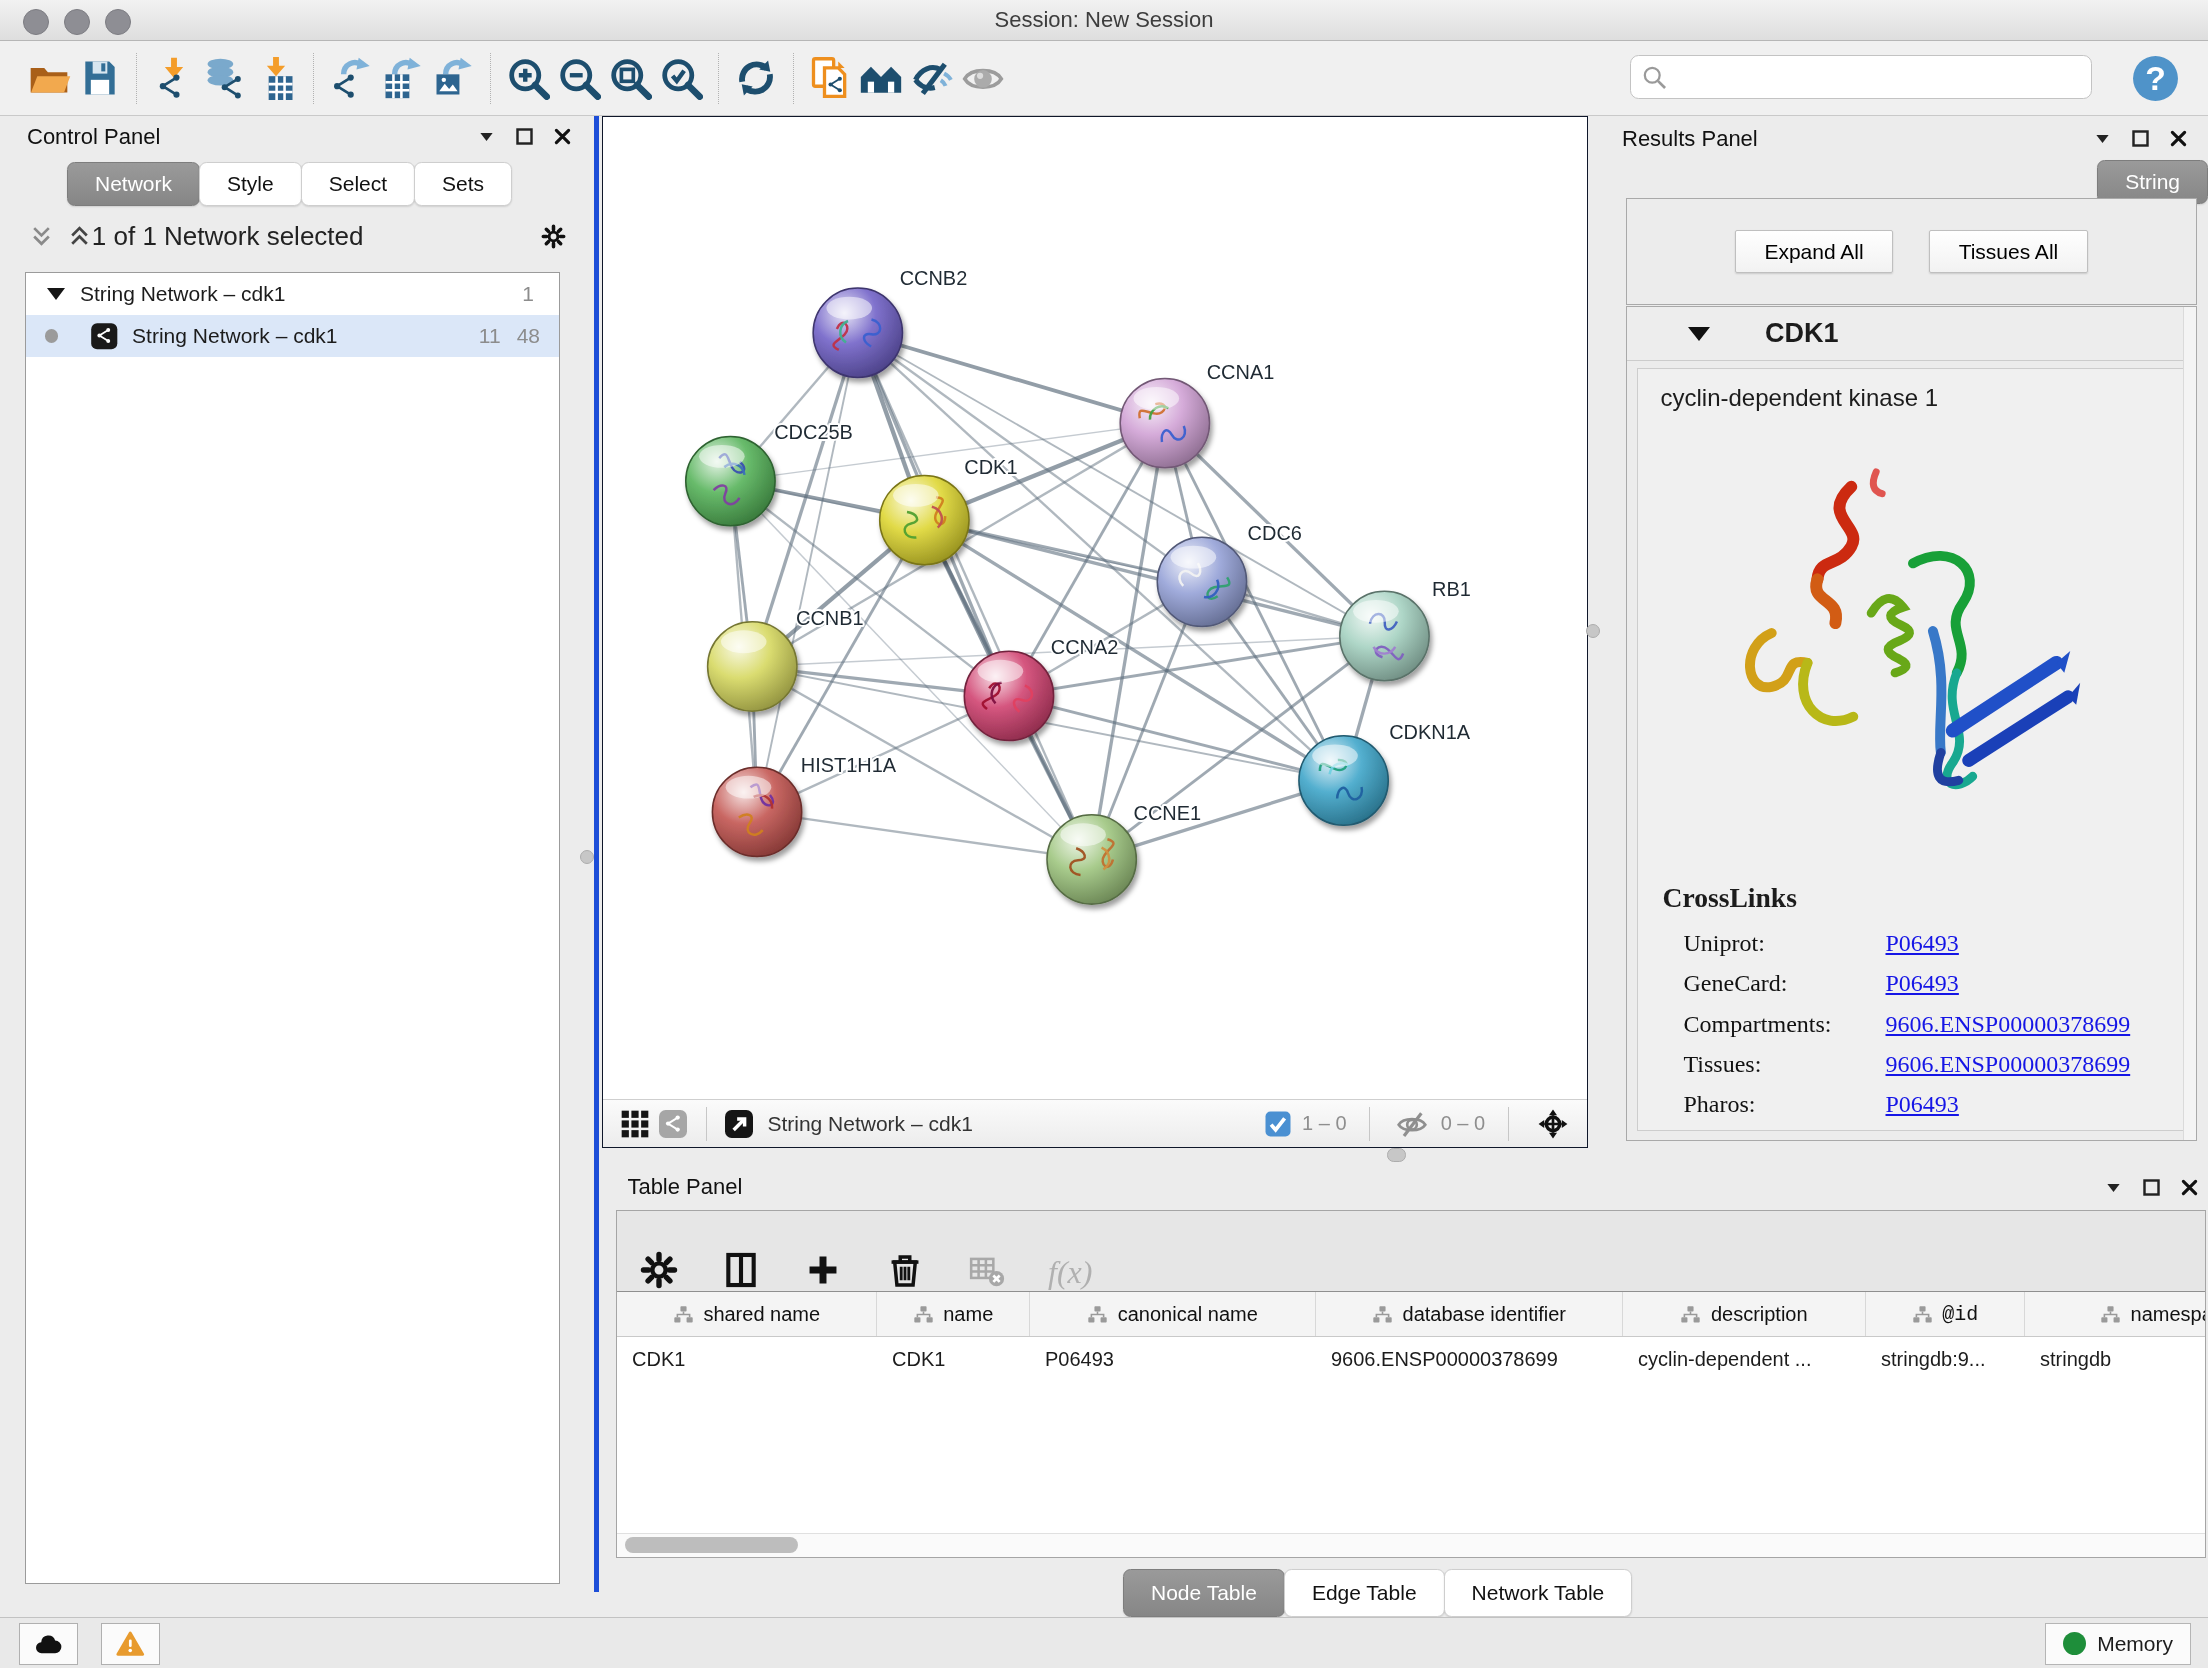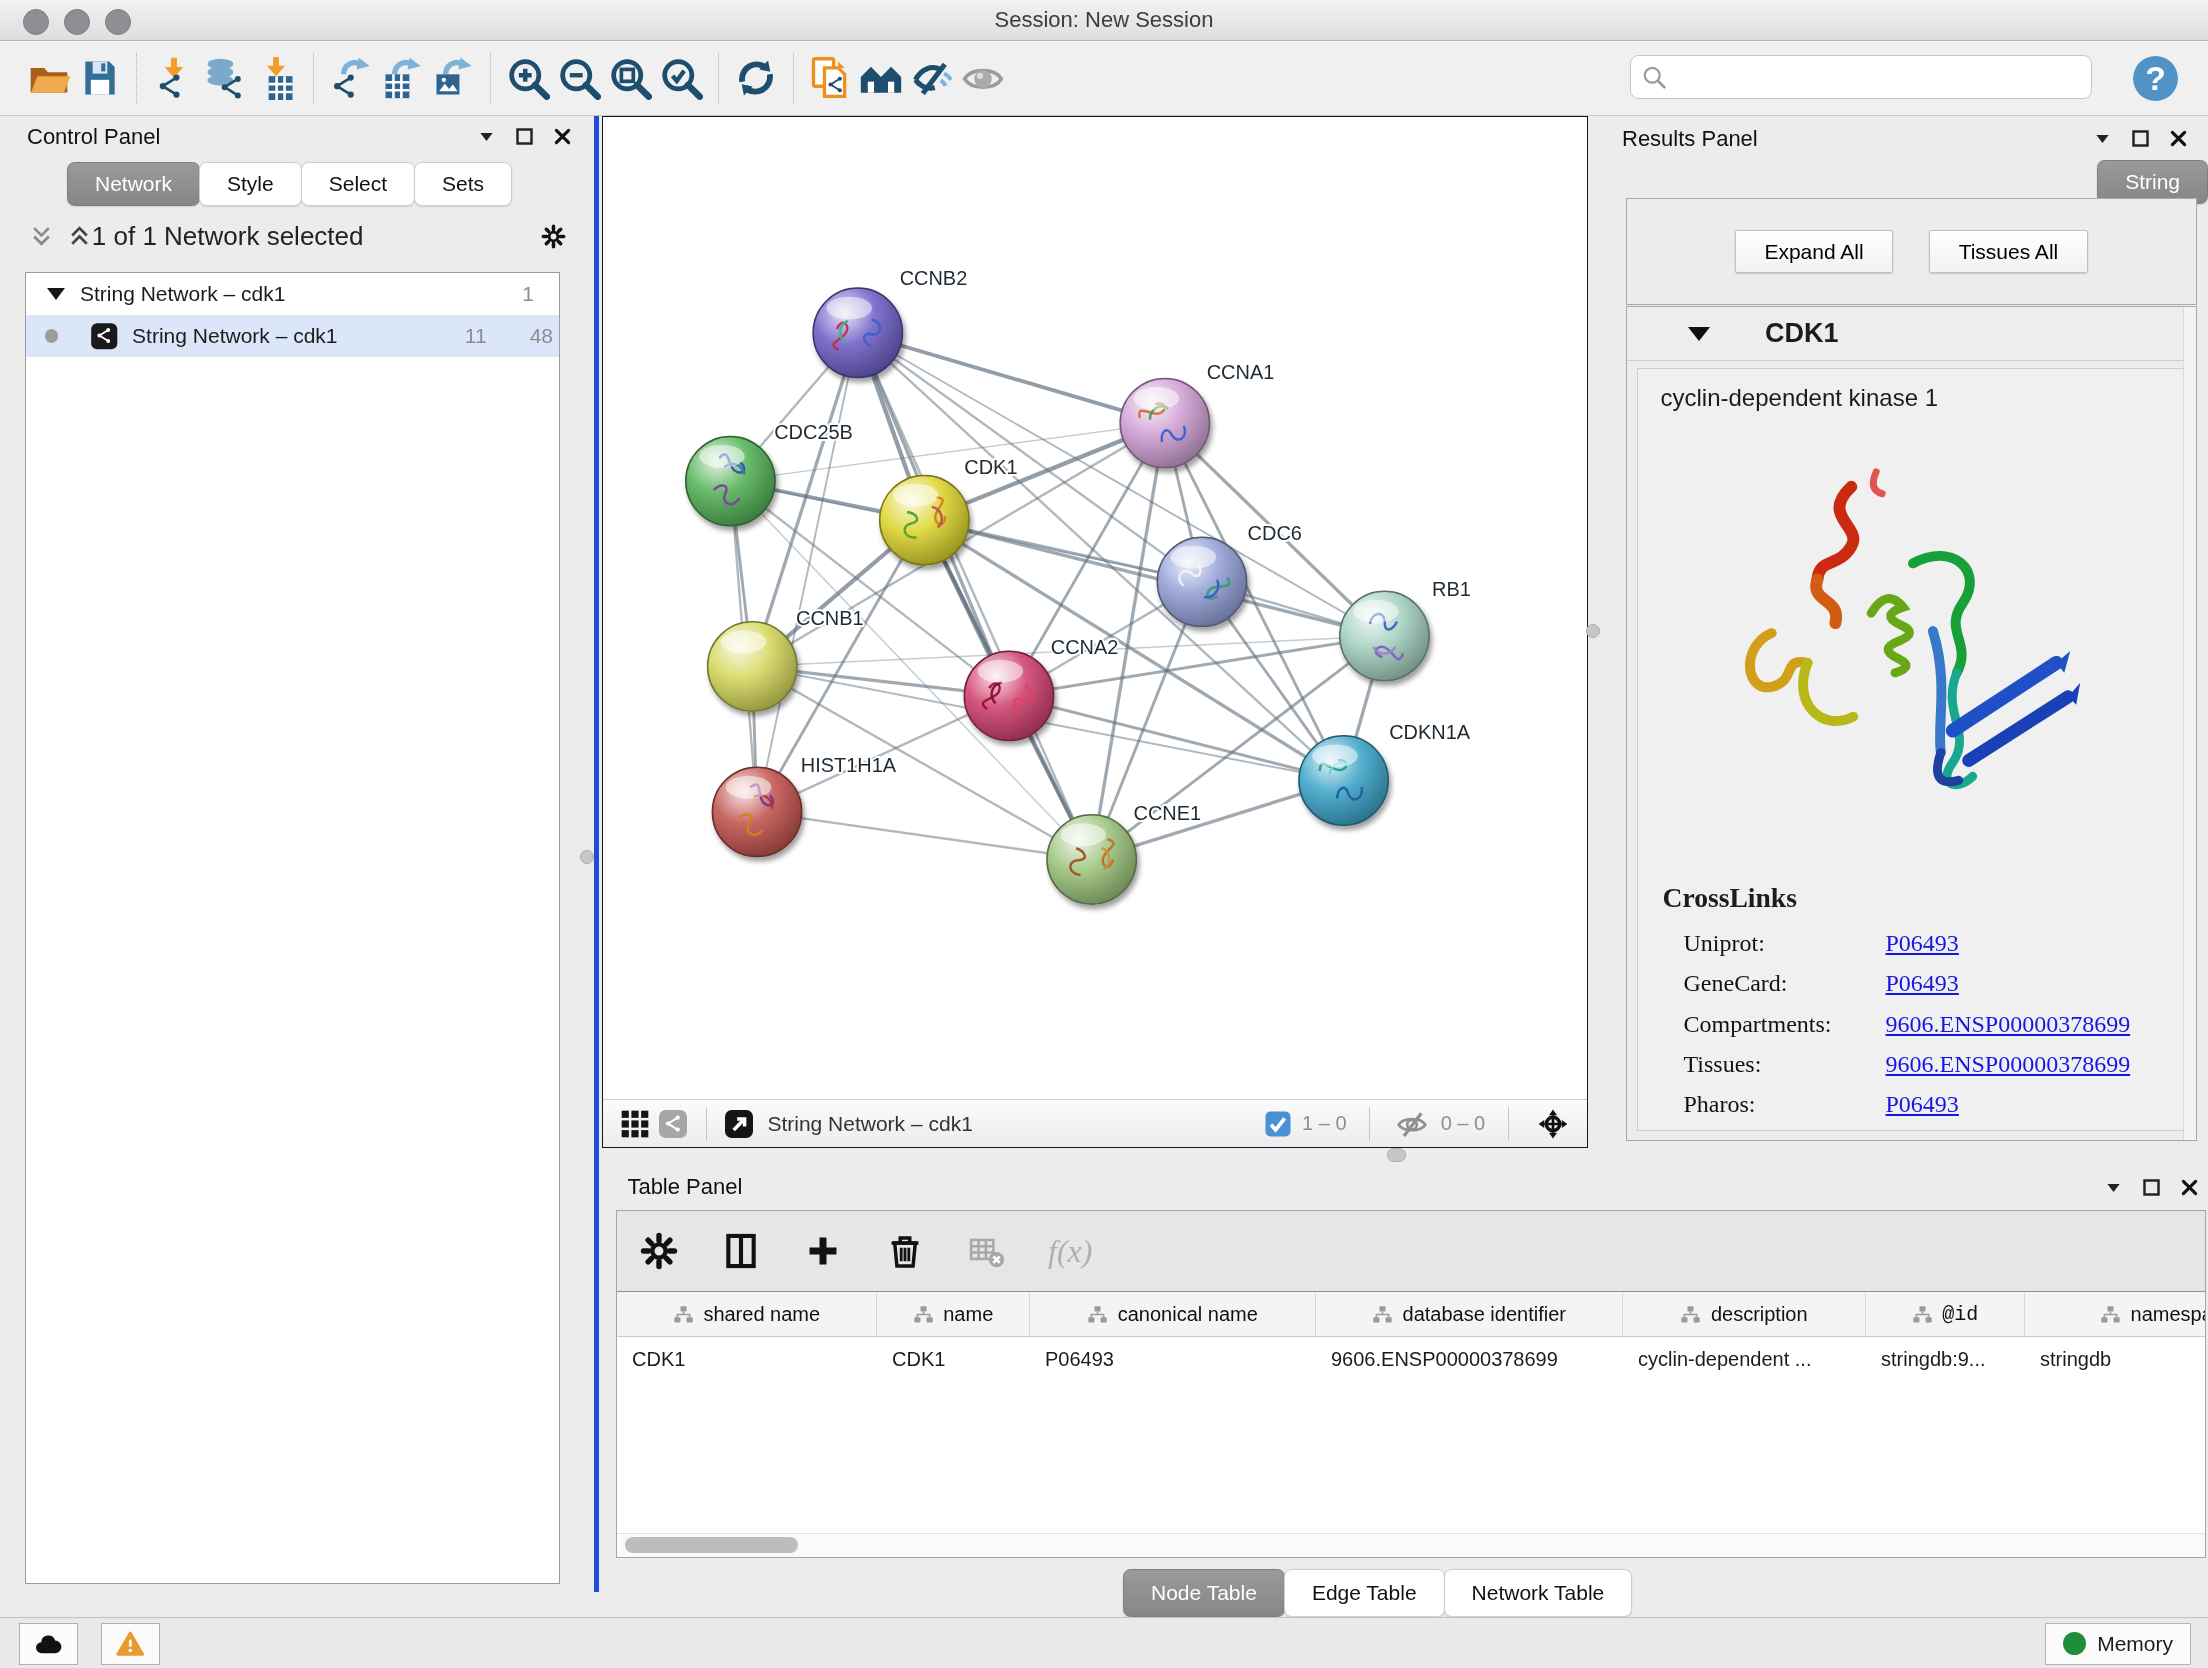--- a/index.html
+++ b/index.html
@@ -50,21 +50,21 @@
   .cp-seltext{flex:1;text-align:left;font-size:26px;color:#222}
   .tree-box{position:absolute;left:25px;top:156px;width:535px;bottom:7.6px;background:#fff;
     border:1.9px solid #9b9b9b;box-sizing:border-box}
   .tree-row{height:42px;display:flex;align-items:center;font-size:21px}
   .tree-row .exp{width:0;height:0;border-left:9.5px solid transparent;border-right:9.5px solid transparent;
     border-top:12.4px solid #151515;margin:0 15px 0 21px}
   .tree-row .cnt{margin-left:auto;margin-right:25px;color:#8c8c8c}
   .tree-row.sel{background:#dbe7f8}
   .tree-row .bullet{width:13.3px;height:13.3px;border-radius:50%;background:#9b9b9b;margin:0 32px 0 19px}
   .tree-row .netic{width:28.5px;height:28.5px;margin-right:13.3px}
-  .tree-row .counts{margin-left:auto;margin-right:6px;color:#8c8c8c;display:flex;gap:43px}
+  .tree-row .counts{margin-left:auto;margin-right:19px;color:#8c8c8c;display:flex;gap:16px}
 
   
   .canvas-panel{position:absolute;left:602px;top:116px;width:984px;height:1030px;background:#fff;
     border:1px solid #0f172a;box-sizing:content-box}
   .view-toolbar{position:absolute;left:0;right:0;bottom:0;height:48px;
     background:linear-gradient(#fbfbfb,#ececec);border-top:1px solid #cfcfcf;
     display:flex;align-items:center;padding:0 13.3px;box-sizing:border-box}
   .view-toolbar .vsep{width:0;height:34px;border-left:1px solid #c7c7c7;margin:0 13.3px}
   .vicon{width:38px;height:38px;display:flex;align-items:center;justify-content:center}
   .vicon svg{width:32px;height:32px}
@@ -97,21 +97,21 @@
   .xl-row{display:flex;font-family:"Liberation Serif",serif;font-size:24px;padding:6.7px 0 6.7px 46px}
   .xl-label{width:202px;color:#111}
   .xl-link{color:#1515e6;text-decoration:underline;cursor:pointer}
   .rp-vscroll{position:absolute;right:0;top:0;bottom:0;width:11.4px;background:#f4f4f4;border-left:1px solid #dadada}
 
   
   .table-panel{position:absolute;left:616px;top:1168px;width:1592px;height:399px}
   .tp-head{position:absolute;left:11.4px;right:7.6px;top:0}
   .tp-box{position:absolute;left:0;right:1.9px;top:42px;height:348px;border:1.9px solid #a5a5a5;
     background:#fff;box-sizing:border-box;display:flex;flex-direction:column;overflow:hidden}
-  .tp-toolbar{height:80px;background:#e6e6e6;display:flex;align-items:center;gap:40px;padding-left:21px;
+  .tp-toolbar{height:80px;background:#e6e6e6;display:flex;align-items:flex-end;gap:40px;padding-left:21px;
     border-bottom:1.9px solid #8f8f8f;flex:none}
   .tp-toolbar .icon-btn{width:42px;height:42px}
   .tp-toolbar .icon-btn svg{width:38px;height:38px}
   .fx{font-family:"Liberation Serif",serif;font-style:italic;font-size:32px;color:#b0b0b0;cursor:default}
   .thead{display:flex;flex:none;background:#f4f4f4;border-bottom:1px solid #c9c9c9;height:44px}
   .th{display:flex;align-items:center;justify-content:center;gap:9.5px;font-size:20px;color:#111;
     border-right:1px solid #d8d8d8;box-sizing:border-box;white-space:nowrap;overflow:hidden;flex:none}
   .th svg{width:21px;height:21px;flex:none}
   .trow{display:flex;flex:none;height:44px;background:#fff}
   .td{display:flex;align-items:center;padding-left:15px;font-size:20px;box-sizing:border-box;

